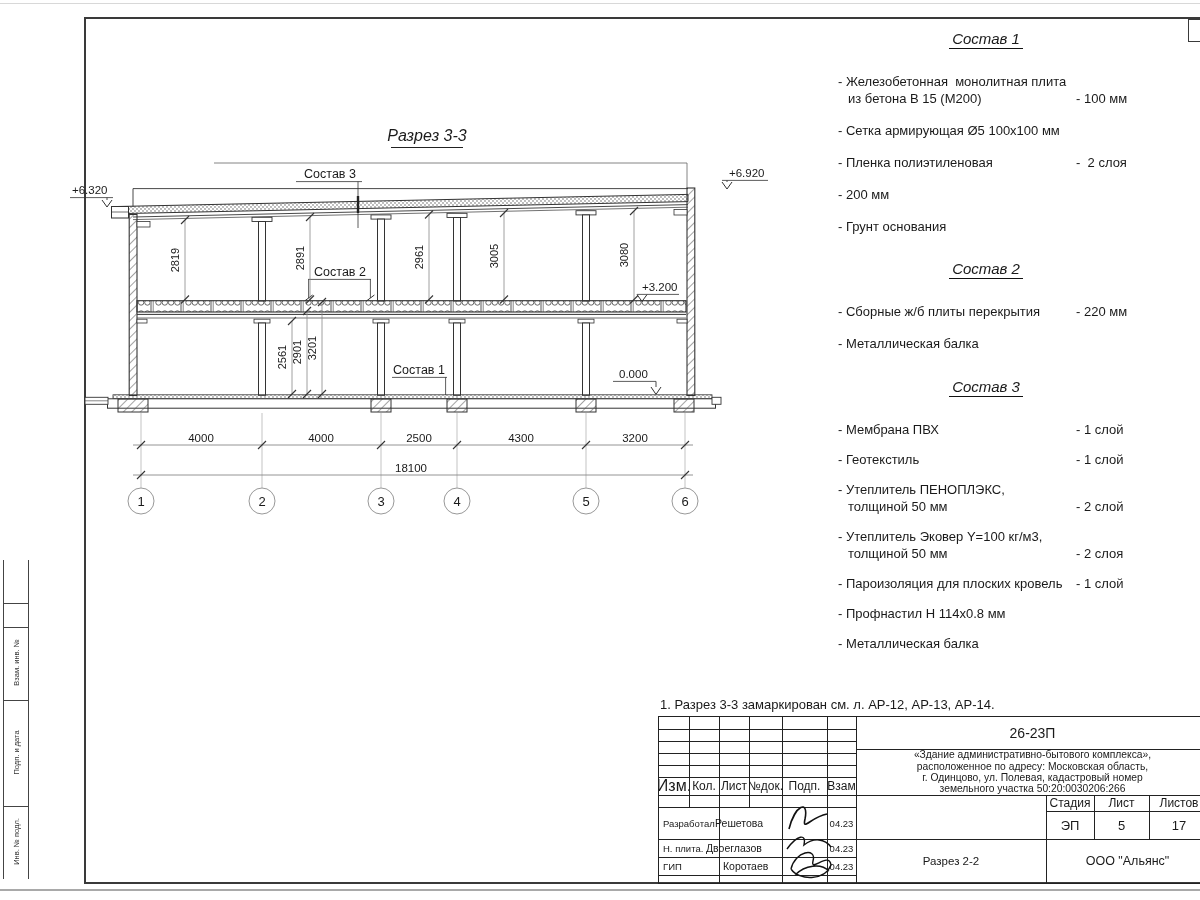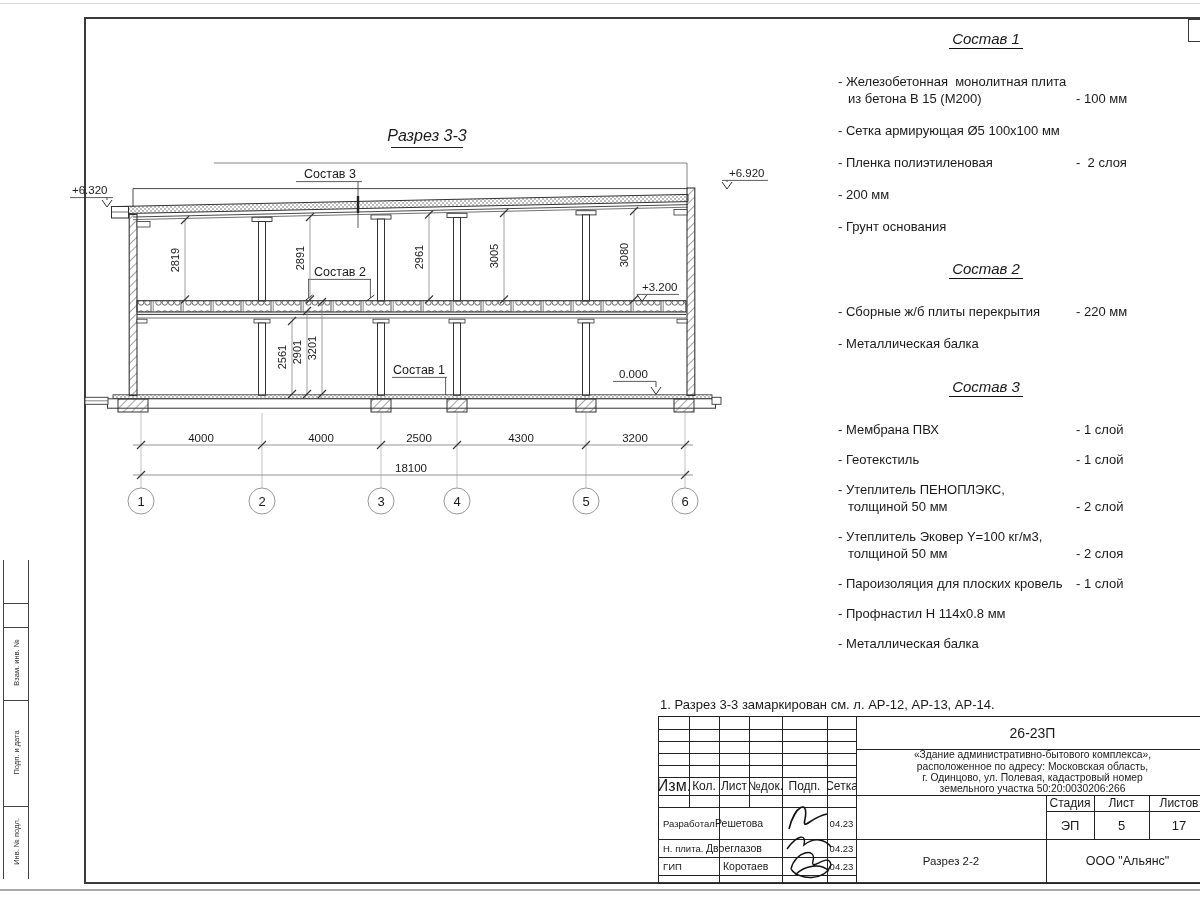--- a/index.html
+++ b/index.html
@@ -367,21 +367,21 @@
   <div class="hl" style="top:140px;left:0;width:197px"></div>
   <div class="hl" style="top:158px;left:0;width:197px"></div>
   <div class="hl" style="top:32px;left:197px;width:353px"></div>
   <div class="hl" style="top:94px;left:387px;width:163px"></div>
 
   <div class="tc" style="left:0;top:60px;width:30px;height:18px;font-size:16px">Изм.</div>
   <div class="tc" style="left:30px;top:60px;width:30px;height:18px;font-size:12px">Кол.</div>
   <div class="tc" style="left:60px;top:60px;width:30px;height:18px;font-size:12px">Лист</div>
   <div class="tc" style="left:90px;top:60px;width:33px;height:18px;font-size:12px">№док.</div>
   <div class="tc" style="left:123px;top:60px;width:45px;height:18px;font-size:12px">Подп.</div>
-  <div class="tc" style="left:168px;top:60px;width:29px;height:18px;font-size:12px">Сетка</div>
+  <div class="tc" style="left:168px;top:60px;width:29px;height:18px;font-size:12px">Взам</div>
 
   <div class="tc tl" style="left:1px;top:90px;width:58px;height:32px;font-size:9.5px">Разработал</div>
   <div class="tc tl" style="left:53px;top:90px;width:61px;height:32px;font-size:10.5px">Решетова</div>
   <div class="tc" style="left:168px;top:94px;width:29px;height:24px;font-size:9.5px">04.23</div>
   <div class="tc tl" style="left:1px;top:122px;width:58px;height:18px;font-size:9.5px">Н. плита.</div>
   <div class="tc tl" style="left:44px;top:122px;width:61px;height:18px;font-size:10.5px">Двоеглазов</div>
   <div class="tc" style="left:168px;top:122px;width:29px;height:18px;font-size:9.5px">04.23</div>
   <div class="tc tl" style="left:1px;top:140px;width:58px;height:18px;font-size:9.5px">ГИП</div>
   <div class="tc tl" style="left:61px;top:140px;width:61px;height:18px;font-size:10.5px">Коротаев</div>
   <div class="tc" style="left:168px;top:140px;width:29px;height:18px;font-size:9.5px">04.23</div>

